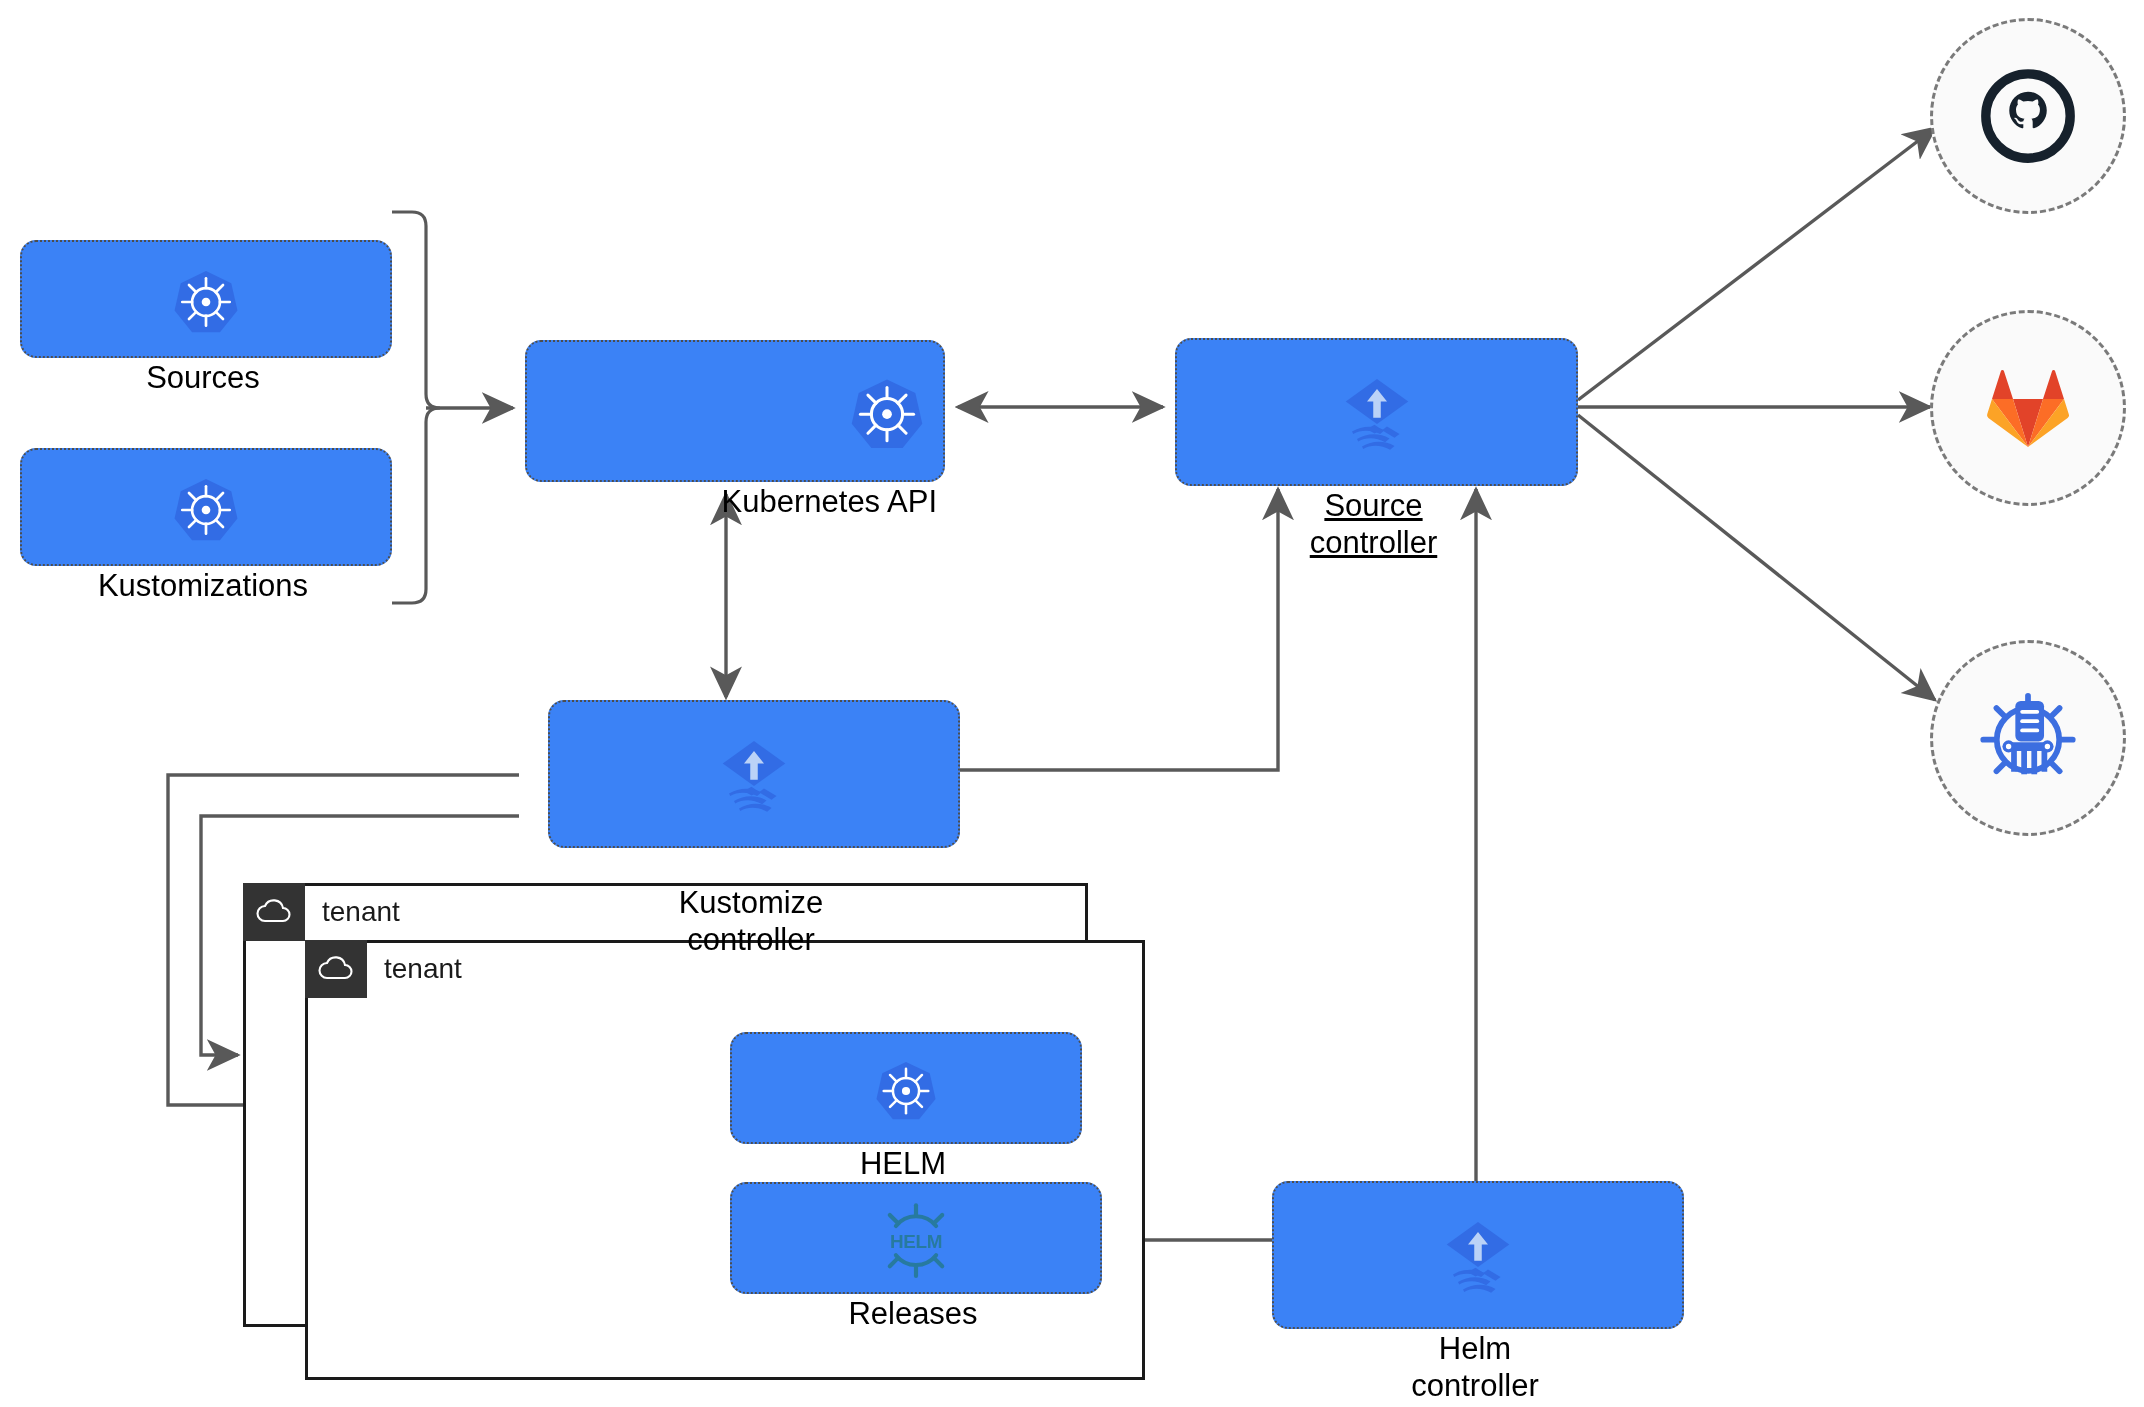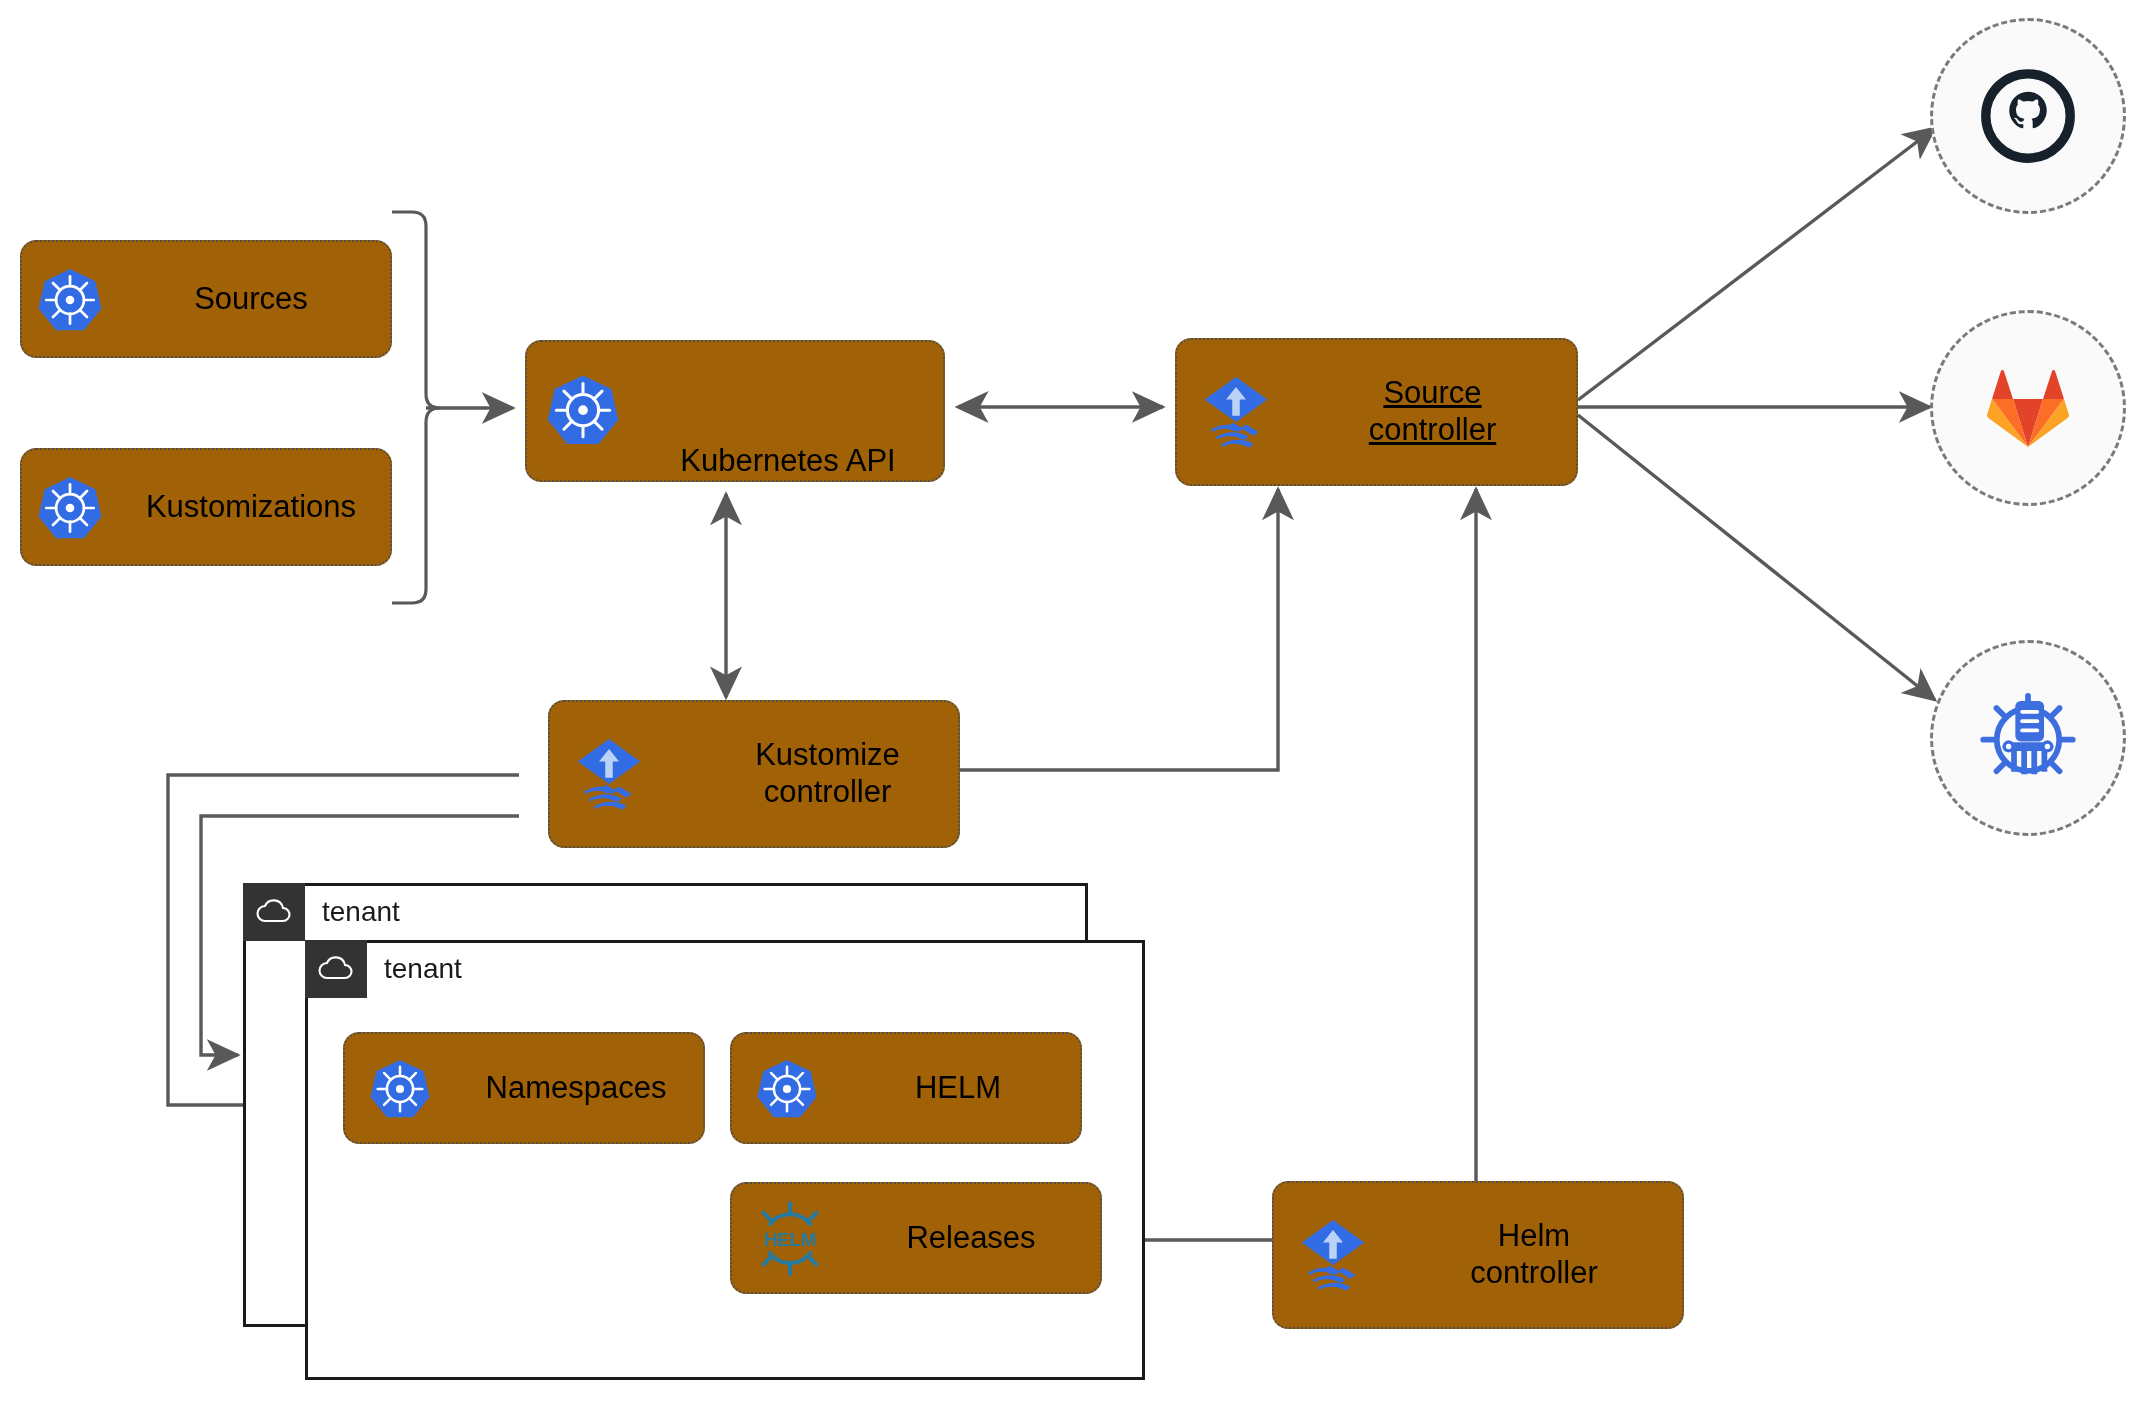--- a/index.html
+++ b/index.html
@@ -23,26 +23,27 @@
     position: absolute;
     left: 0; top: 0;
     width: 2144px;
     height: 1407px;
     pointer-events: none;
   }
   
   .card {
     position: absolute;
     box-sizing: border-box;
-    background: #a16207;
+    background: #3b82f6;
     border: 2px dotted #4d4d4d;
     border-radius: 16px;
     display: flex;
     align-items: center;
     z-index: 5;
+    flex-direction: column;
   }
   .card .ico {
     flex: 0 0 auto;
     display: flex;
     align-items: center;
     justify-content: center;
   }
   .card .lbl {
     flex: 1 1 auto;
     text-align: center;
@@ -329,40 +330,20 @@
 
   <div class="tenant" style="left:305px; top:940px; width:840px; height:440px;">
     <div class="tenant-tab">
       <svg width="40" height="28" viewBox="0 0 40 28">
         <path d="M11 23 a7.5 7.5 0 0 1 0-15 a9.5 9.5 0 0 1 18 2 a6 6 0 0 1 0 13 Z" fill="none" stroke="#ffffff" stroke-width="2.1"></path>
       </svg>
     </div>
     <div class="tenant-title">tenant</div>
   </div>
 
-  <div class="card tenant-inner" style="left:343px; top:1032px; width:362px; height:112px;">
-    <span class="ico" style="width:110px;height:112px;">
-      <svg width="62" height="62" viewBox="0 0 64 64">
-        <path d="M32 3 L56.5 14.8 L62.5 41.3 L45.5 62.3 L18.5 62.3 L1.5 41.3 L7.5 14.8 Z" fill="#326CE5"></path>
-        <g fill="none" stroke="#ffffff" stroke-width="2.6" stroke-linecap="round">
-          <circle cx="32" cy="33" r="4.2" fill="#ffffff" stroke="none"></circle>
-          <circle cx="32" cy="33" r="13.5"></circle>
-          <path d="M32 19.5 L32 10"></path>
-            <path d="M32 46.5 L32 56"></path>
-          <path d="M18.5 33 L9 33"></path>
-            <path d="M45.5 33 L55 33"></path>
-          <path d="M22.5 23.5 L15.5 16.5"></path>
-            <path d="M41.5 23.5 L48.5 16.5"></path>
-          <path d="M22.5 42.5 L15.5 49.5"></path>
-            <path d="M41.5 42.5 L48.5 49.5"></path>
-        </g>
-      </svg>
-    </span>
-    <span class="lbl">Namespaces</span>
-  </div>
 
   <div class="card tenant-inner" style="left:730px; top:1032px; width:352px; height:112px;">
     <span class="ico" style="width:110px;height:112px;">
       <svg width="62" height="62" viewBox="0 0 64 64">
         <path d="M32 3 L56.5 14.8 L62.5 41.3 L45.5 62.3 L18.5 62.3 L1.5 41.3 L7.5 14.8 Z" fill="#326CE5"></path>
         <g fill="none" stroke="#ffffff" stroke-width="2.6" stroke-linecap="round">
           <circle cx="32" cy="33" r="4.2" fill="#ffffff" stroke="none"></circle>
           <circle cx="32" cy="33" r="13.5"></circle>
           <path d="M32 19.5 L32 10"></path>
             <path d="M32 46.5 L32 56"></path>

